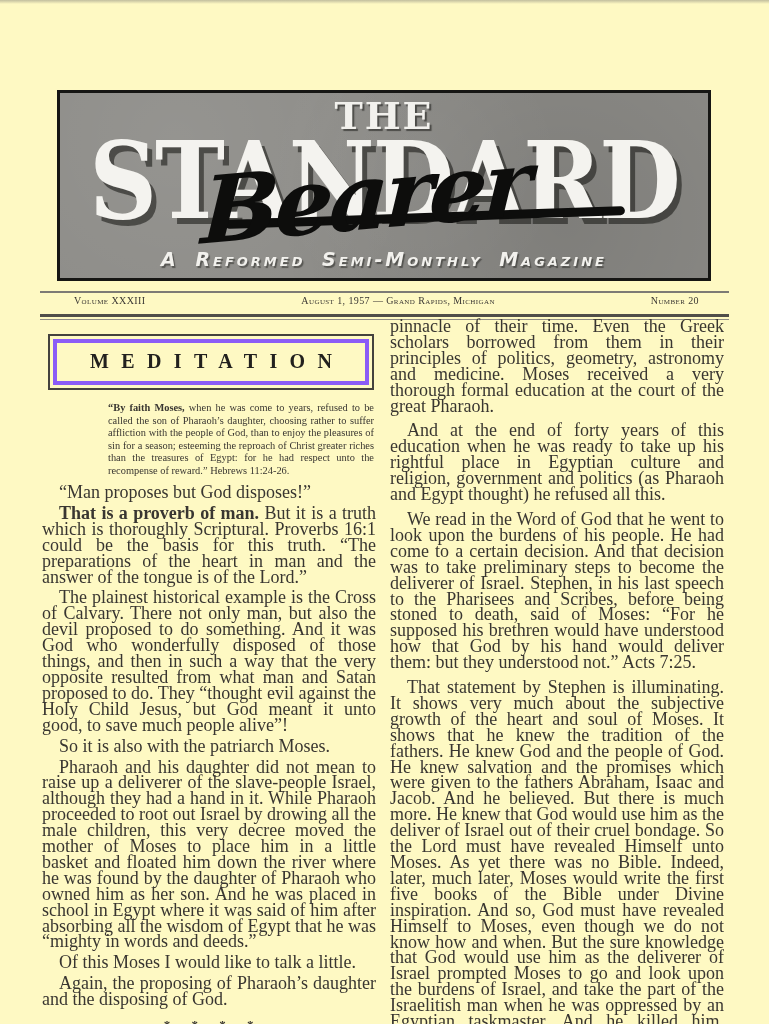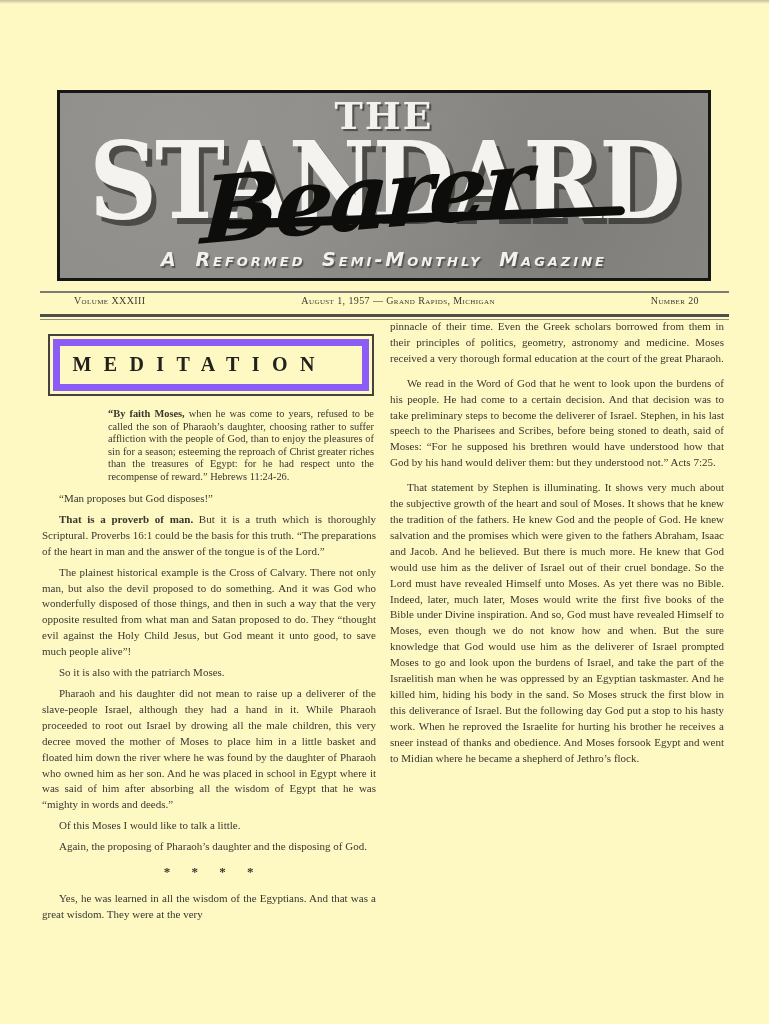--- a/index.html
+++ b/index.html
@@ -58,29 +58,29 @@
     position:absolute;left:42px;top:295px;width:685px;box-sizing:border-box;
     display:flex;justify-content:space-between;align-items:baseline;
     padding:0 28px 0 32px;
     font-variant:small-caps;font-size:10px;color:#3a3733;letter-spacing:.4px;
   }
   
   .col{position:absolute;}
   .col-left{left:42px;top:330px;width:334px;}
   .col-right{left:390px;top:319px;width:334px;}
   .bt{
-    font-size:11px;line-height:15.9px;text-align:justify;
+    font-size:18px;line-height:15.9px;text-align:justify;
     margin:0 0 5px 0;text-indent:17px;
   }
   .col-right .bt{margin-bottom:9px;}
   .bt.cont{text-indent:0;}
   .b-lead{font-weight:bold;}
   
   .med-box{margin:4px 2px 12px 6px;border:2px solid #44423d;padding:3px;}
-  .med-inner{border:7px solid #8b5cf6;padding:7px 0 8px 0;}
+  .med-inner{border:4px solid #8b5cf6;text-align:center;padding:7px 0 8px 0;}
   .med-label{
     font-size:20px;font-weight:bold;letter-spacing:.62em;text-indent:.62em;
     display:inline-block;color:#22211e;
   }
   .article-title{
     margin:13px 0 9px 0;text-align:center;font-weight:bold;font-size:16px;
     letter-spacing:.4px;color:#2c2a26;
   }
   .quote{
     margin:2px 2px 8px 66px;font-size:10.4px;line-height:12.5px;text-align:justify;
@@ -130,16 +130,17 @@
     <p class="bt">So it is also with the patriarch Moses.</p>
     <p class="bt">Pharaoh and his daughter did not mean to raise up a deliverer of the slave-people Israel, although they had a hand in it. While Pharaoh proceeded to root out Israel by drowing all the male children, this very decree moved the mother of Moses to place him in a little basket and floated him down the river where he was found by the daughter of Pharaoh who owned him as her son. And he was placed in school in Egypt where it was said of him after absorbing all the wisdom of Egypt that he was “mighty in words and deeds.”</p>
     <p class="bt">Of this Moses I would like to talk a little.</p>
     <p class="bt">Again, the proposing of Pharaoh’s daughter and the disposing of God.</p>
     <div class="stars">* * * *</div>
     <p class="bt">Yes, he was learned in all the wisdom of the Egyptians. And that was a great wisdom. They were at the very</p>
   </div>
 
   <div class="col col-right">
     <p class="bt cont">pinnacle of their time. Even the Greek scholars borrowed from them in their principles of politics, geometry, astronomy and medicine. Moses received a very thorough formal education at the court of the great Pharaoh.</p>
+    <p class="bt">And at the end of forty years of this education when he was ready to take up his rightful place in Egyptian culture and religion, government and politics (as Pharaoh and Egypt thought) he refused all this.</p>
     <p class="bt">We read in the Word of God that he went to look upon the burdens of his people. He had come to a certain decision. And that decision was to take preliminary steps to become the deliverer of Israel. Stephen, in his last speech to the Pharisees and Scribes, before being stoned to death, said of Moses: “For he supposed his brethren would have understood how that God by his hand would deliver them: but they understood not.” Acts 7:25.</p>
     <p class="bt">That statement by Stephen is illuminating. It shows very much about the subjective growth of the heart and soul of Moses. It shows that he knew the tradition of the fathers. He knew God and the people of God. He knew salvation and the promises which were given to the fathers Abraham, Isaac and Jacob. And he believed. But there is much more. He knew that God would use him as the deliver of Israel out of their cruel bondage. So the Lord must have revealed Himself unto Moses. As yet there was no Bible. Indeed, later, much later, Moses would write the first five books of the Bible under Divine inspiration. And so, God must have revealed Himself to Moses, even though we do not know how and when. But the sure knowledge that God would use him as the deliverer of Israel prompted Moses to go and look upon the burdens of Israel, and take the part of the Israelitish man when he was oppressed by an Egyptian taskmaster. And he killed him, hiding his body in the sand. So Moses struck the first blow in this deliverance of Israel. But the following day God put a stop to his hasty work. When he reproved the Israelite for hurting his brother he receives a sneer instead of thanks and obedience. And Moses forsook Egypt and went to Midian where he became a shepherd of Jethro’s flock.</p>
   </div>
 </div>
 
 </body></html>

